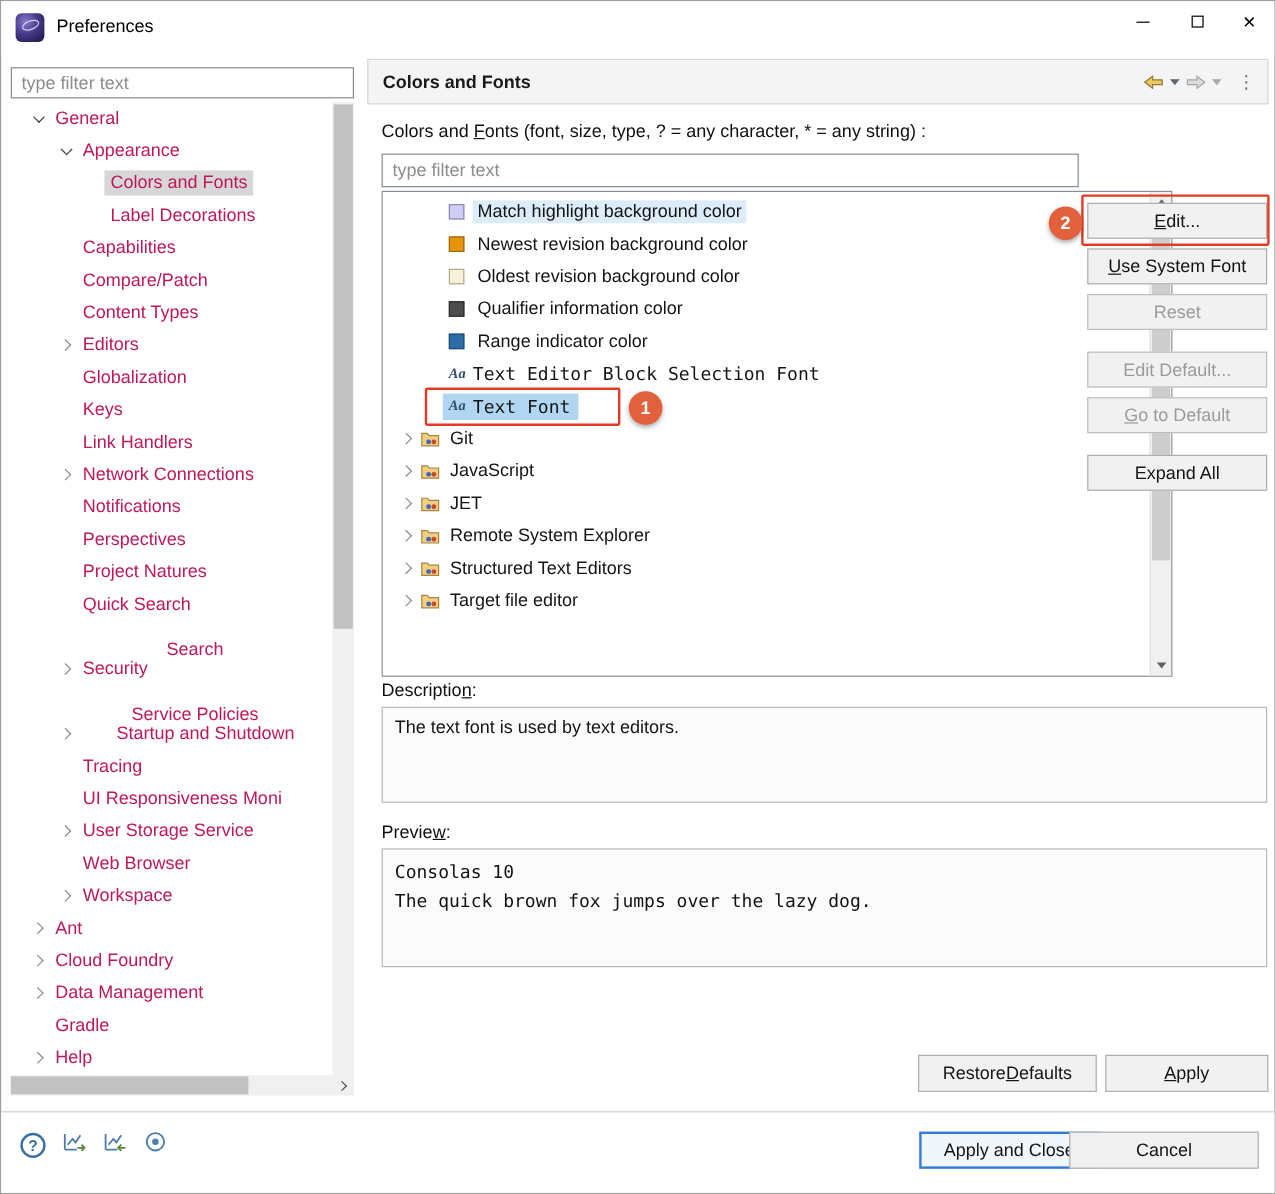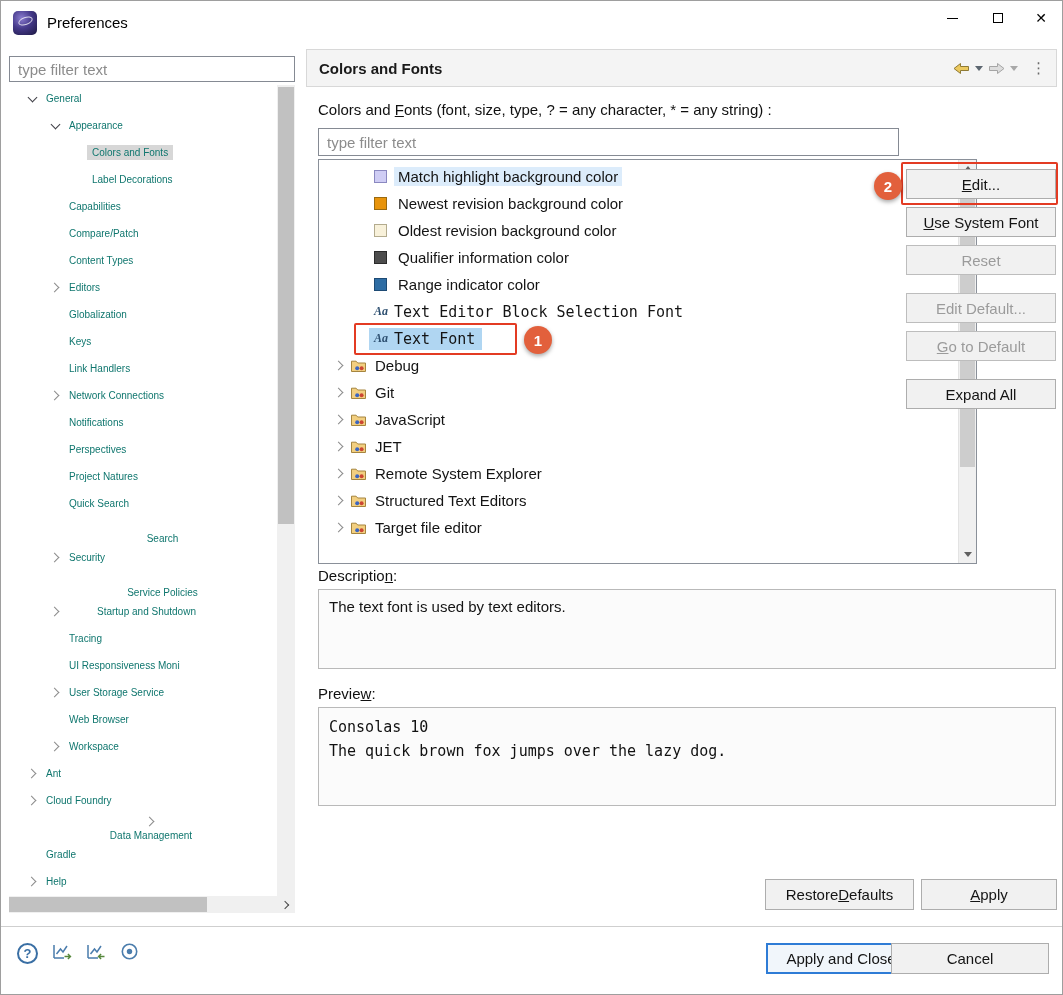--- a/index.html
+++ b/index.html
@@ -19,21 +19,21 @@
   #btn-min{left:928px;} #btn-max{left:974px;} #btn-close{left:1017px;}
   .glyph-min{width:11px;height:0;border-top:1px solid #000;display:block;}
   .glyph-max{width:10px;height:10px;border:1px solid #000;display:block;}
   .glyph-close{font-size:14px;color:#000;line-height:1;}
 
   
   #treefilter{position:absolute;left:8px;top:55px;width:286px;height:26px;border:1px solid #858a93;
     padding:0 8px;font:15px "Liberation Sans",sans-serif;color:#222;background:#fff;}
   #treefilter::placeholder{color:#8c8c8c;}
   #tree{position:absolute;left:8px;top:84px;width:268px;height:811px;overflow:hidden;background:#fff;}
-  .trow{height:27px;display:flex;align-items:center;font-size:10px;color:#0f766e;white-space:nowrap;}
+  .trow{height:27px;display:flex;align-items:center;font-size:15px;color:#be185d;white-space:nowrap;}
   .chev{width:14px;height:14px;flex:none;display:inline-flex;align-items:center;justify-content:center;margin-right:2px;}
   .chev i{width:7px;height:7px;border-right:1.5px solid #8b8b8b;border-bottom:1.5px solid #8b8b8b;display:block;}
   .chev.right i{transform:rotate(-45deg);margin-left:-2px;}
   .chev.down i{border-color:#3f3f46;transform:rotate(45deg);margin-top:-3px;}
   .tlabel{padding:2px 5px;}
   .tlabel.selected{background:var(--tree-selection,#d7d7d7);}
   #tree-vscroll{position:absolute;left:276px;top:84px;width:18px;height:811px;background:#f0f0f0;}
   #tree-vscroll .thumb-v{position:absolute;left:1px;right:1px;top:2px;height:437px;background:#c1c1c1;}
   #tree-hscroll{position:absolute;left:8px;top:895px;width:286px;height:17px;background:#f0f0f0;}
   .thumb-h{position:absolute;left:0;top:1px;bottom:1px;width:198px;background:#c1c1c1;}
@@ -254,21 +254,21 @@
           <i></i>
         </span>
         <span class="tlabel">Ant</span>
       </div>
       <div class="trow" style="padding-left: 16px;">
         <span class="chev right">
           <i></i>
         </span>
         <span class="tlabel">Cloud Foundry</span>
       </div>
-      <div class="trow" style="padding-left: 16px; flex-direction: column;">
+      <div class="trow" style="padding-left: 16px;">
         <span class="chev right">
           <i></i>
         </span>
         <span class="tlabel">Data Management</span>
       </div>
       <div class="trow" style="padding-left: 16px;">
         <span class="chev none"></span>
         <span class="tlabel">Gradle</span>
       </div>
       <div class="trow" style="padding-left: 16px;">
@@ -344,33 +344,20 @@
           <span class="chev right">
             <i></i>
           </span>
           <span class="foldericon">
             <svg width="17" height="14" viewBox="0 0 17 14">
               <path d="M1.5 12.5 V2.2 h4.6 l1.6 1.8 h7.8 v8.5 Z" fill="#f2cf80" stroke="#a6853e"></path>
               <circle cx="7.2" cy="9.3" r="2" fill="#3b66c0"></circle>
               <circle cx="11.6" cy="9.3" r="2" fill="#cc4633"></circle>
             </svg>
           </span>
-          <span class="llabel">Debug</span>
-        </div>
-        <div class="lrow cat">
-          <span class="chev right">
-            <i></i>
-          </span>
-          <span class="foldericon">
-            <svg width="17" height="14" viewBox="0 0 17 14">
-              <path d="M1.5 12.5 V2.2 h4.6 l1.6 1.8 h7.8 v8.5 Z" fill="#f2cf80" stroke="#a6853e"></path>
-              <circle cx="7.2" cy="9.3" r="2" fill="#3b66c0"></circle>
-              <circle cx="11.6" cy="9.3" r="2" fill="#cc4633"></circle>
-            </svg>
-          </span>
           <span class="llabel">Git</span>
         </div>
         <div class="lrow cat">
           <span class="chev right">
             <i></i>
           </span>
           <span class="foldericon">
             <svg width="17" height="14" viewBox="0 0 17 14">
               <path d="M1.5 12.5 V2.2 h4.6 l1.6 1.8 h7.8 v8.5 Z" fill="#f2cf80" stroke="#a6853e"></path>
               <circle cx="7.2" cy="9.3" r="2" fill="#3b66c0"></circle>

